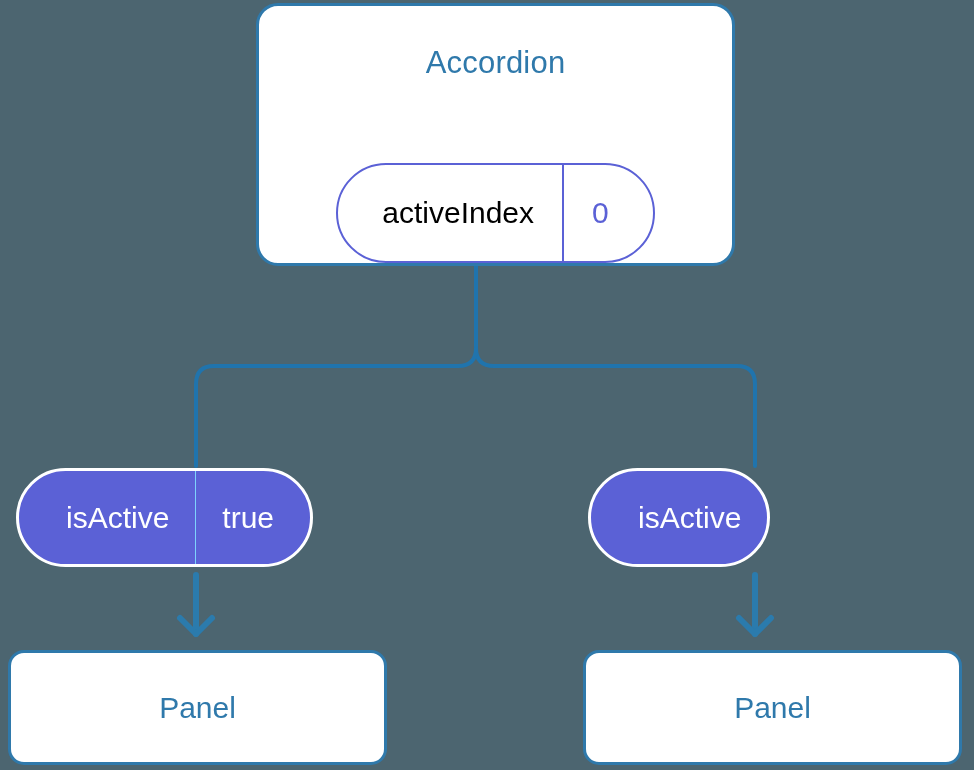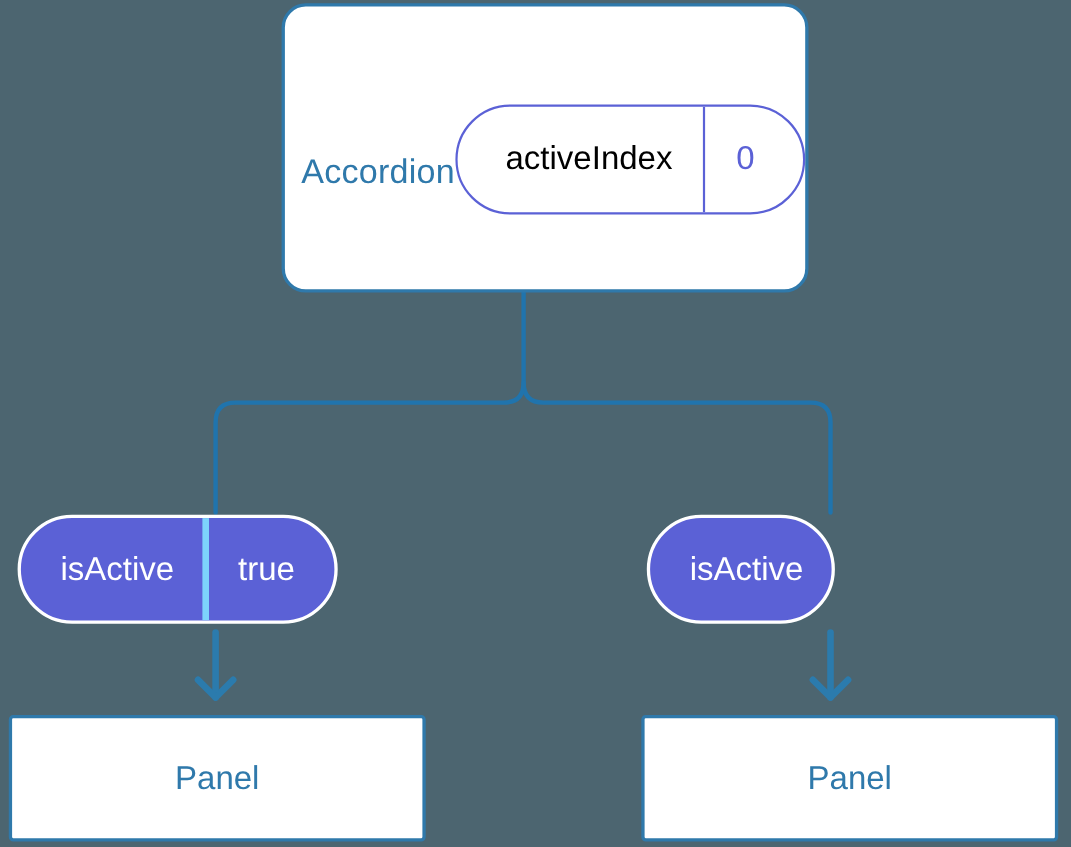--- a/index.html
+++ b/index.html
@@ -29,35 +29,35 @@
     width: 974px;
     height: 770px;
     pointer-events: none;
   }
 
   
   .card {
     position: absolute;
     background: #ffffff;
     border: 3px solid #2f79ab;
-    border-radius: 4px;
+    border-radius: 16px;
     box-sizing: border-box;
   }
 
   
   #root-card {
     left: 256px;
     top: 3px;
     width: 479px;
     height: 263px;
     border-radius: 22px;
     display: flex;
-    flex-direction: row;
+    flex-direction: column;
     align-items: center;
-    justify-content: flex-end;
+    justify-content: space-between;
   }
   #root-card .card-title {
     margin-top: 41px;
     font-size: 31px;
     color: #2f79ab;
     letter-spacing: 0.2px;
     line-height: 1;
     white-space: nowrap;
   }
 
@@ -101,26 +101,27 @@
   .pill.solid {
     position: absolute;
     background: #5b61d6;
     border: 3px solid #ffffff;
     height: 99px;
   }
   .pill.solid .pill-key {
     color: #ffffff;
     font-size: 30px;
     padding: 0 26px 0 36px;
+    margin-left: 11px;
   }
   .pill.solid .pill-val {
     color: #ffffff;
     font-size: 30px;
     padding: 0 36px 0 26px;
-    border-left: 6px solid #7dd3fc;
+    border-left: 1px solid #7dd3fc;
   }
 
   #pill-left {
     left: 16px;
     top: 468px;
   }
   #pill-right {
     left: 588px;
     top: 468px;
   }

